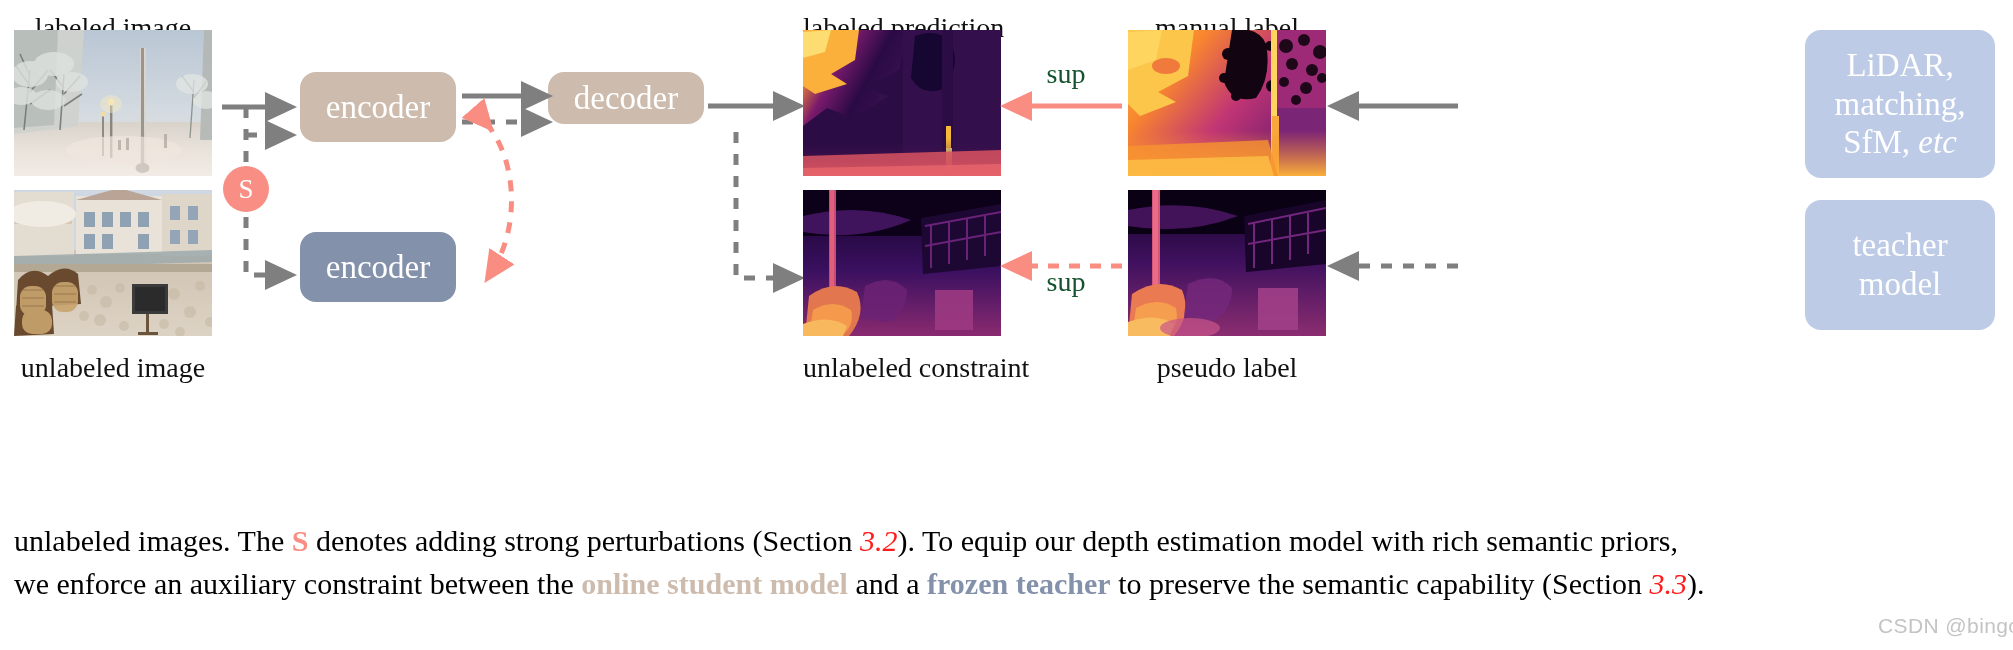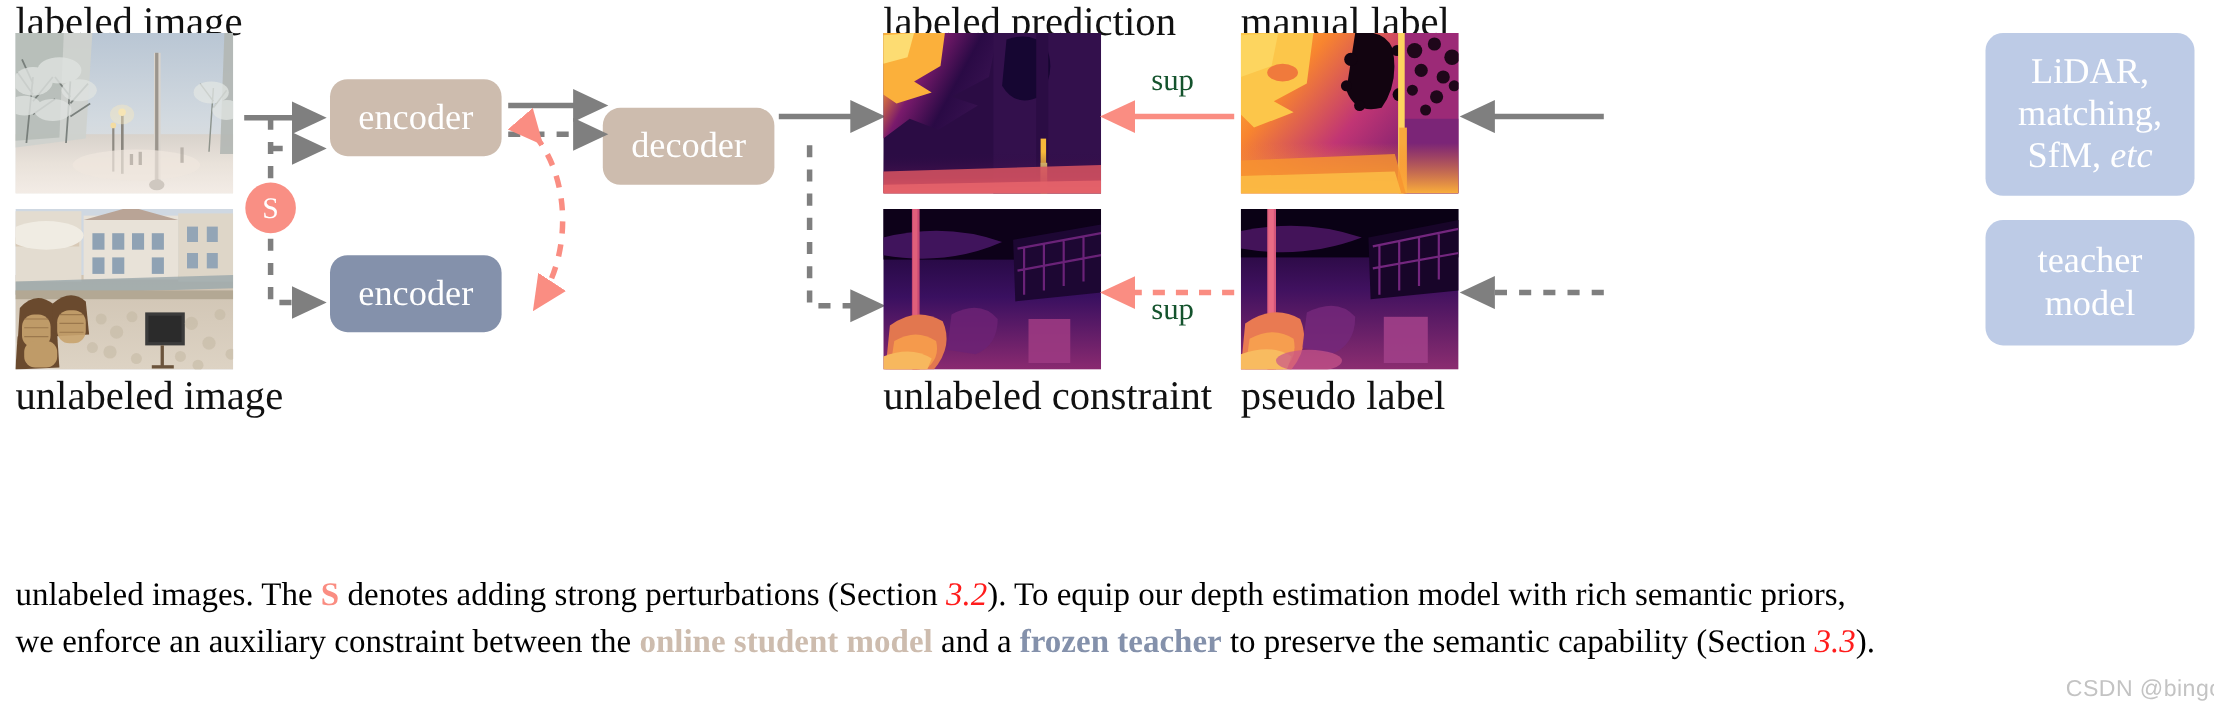--- a/index.html
+++ b/index.html
@@ -1,19 +1,19 @@
 <!DOCTYPE html>
 <html><head>
 <meta charset="utf-8">
 <style>
   html,body{margin:0;padding:0;background:#ffffff;}
   body{width:2013px;height:650px;position:relative;overflow:hidden;
        font-family:"Liberation Serif","DejaVu Serif",serif;color:#000;}
   .abs{position:absolute;}
-  .cap-label{font-size:37px;line-height:1;color:#111;white-space:nowrap;text-align:left;}
+  .cap-label{font-size:28px;line-height:1;color:#111;white-space:nowrap;text-align:center;margin-top:12px;}
   .box{border-radius:16px;display:flex;align-items:center;justify-content:center;
        color:#ffffff;font-size:33px;text-align:center;line-height:1.18;}
   .box.tan{background:#cdbcae;}
   .box.blue{background:#8491ab;}
   .box.lblue{background:#bdcbe6;}
   .scircle{width:46px;height:46px;border-radius:50%;background:#f98f84;
            display:flex;align-items:center;justify-content:center;
            color:#fff;font-size:27px;line-height:1;}
   .redtxt{color:#14532d;}
   .photo{border:0;display:block;}
@@ -177,21 +177,21 @@
 </div>
 
 <div class="abs box tan" style="left:300px;top:72px;width:156px;height:70px;">
   <span>encoder</span>
 </div>
 
 <div class="abs box blue" style="left:300px;top:232px;width:156px;height:70px;">
   <span>encoder</span>
 </div>
 
-<div class="abs box tan" style="left:548px;top:72px;width:156px;height:70px;margin-top:26px;">
+<div class="abs box tan" style="left:548px;top:72px;width:156px;height:52px;">
   <span>decoder</span>
 </div>
 
 <svg class="abs" style="left:460px;top:60px;" width="100" height="80" viewBox="0 0 100 80">
   <defs>
     <marker id="ahG2" markerWidth="7" markerHeight="7" refX="4.2" refY="3" orient="auto">
       <path d="M0,0 L6.4,3 L0,6 z" fill="#7f7f7f"></path>
     </marker>
   </defs>
   <line x1="2" y1="36" x2="82" y2="36" stroke="#7f7f7f" stroke-width="5" marker-end="url(#ahG2)"></line>
@@ -402,21 +402,21 @@
 
 <div class="abs box lblue" style="left:1805px;top:30px;width:190px;height:148px;flex-direction:column;">
   <div>LiDAR,</div>
   <div>matching,</div>
   <div>
     <span>SfM,</span>
     <span style="font-style:italic;">etc</span>
   </div>
 </div>
 
-<div class="abs box lblue" style="left:1805px;top:200px;width:190px;height:114px;flex-direction:column;">
+<div class="abs box lblue" style="left:1805px;top:200px;width:190px;height:130px;flex-direction:column;">
   <div>teacher</div>
   <div>model</div>
 </div>
 
 <div class="caption">
   <div>
     <span>unlabeled images. The </span><span class="cap-pink">S</span><span> denotes adding strong perturbations (Section </span><span class="cap-red">3.2</span><span>). To equip our depth estimation model with rich semantic priors,</span>
   </div>
   <div>
     <span>we enforce an auxiliary constraint between the </span><span class="cap-tan">online student model</span><span> and a </span><span class="cap-blue">frozen teacher</span><span> to preserve the semantic capability (Section </span><span class="cap-red">3.3</span><span>).</span>

